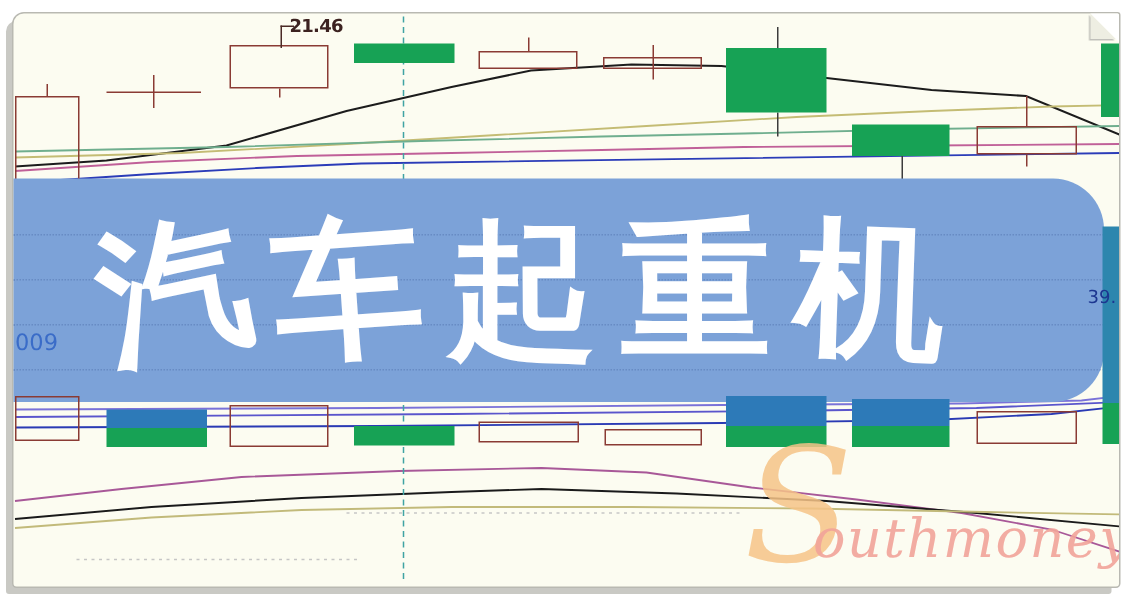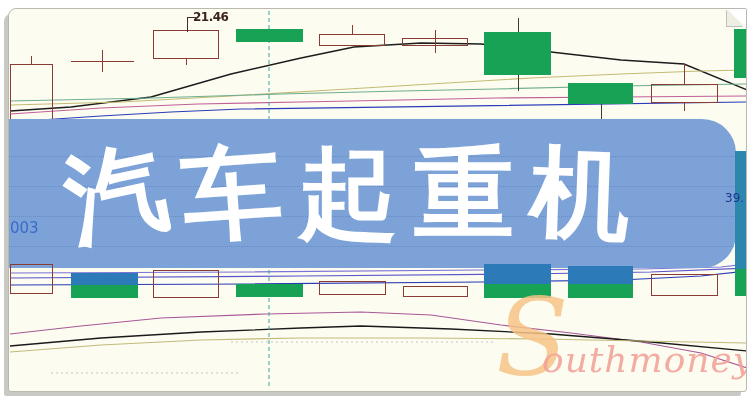--- a/index.html
+++ b/index.html
@@ -100,21 +100,21 @@
         <div style="position: absolute; left: 310px; top: 272px; width: 67px; height: 14px; border: 1px solid rgb(138, 59, 52); box-sizing: border-box;"></div>
         <div style="position: absolute; left: 394px; top: 277px; width: 65px; height: 11px; border: 1px solid rgb(138, 59, 52); box-sizing: border-box;"></div>
         <div style="position: absolute; left: 475px; top: 255px; width: 67px; height: 34px; background: linear-gradient(rgb(45, 122, 184) 0px, rgb(45, 122, 184) 20px, rgb(23, 162, 85) 20px);"></div>
         <div style="position: absolute; left: 559px; top: 257px; width: 65px; height: 32px; background: linear-gradient(rgb(45, 122, 184) 0px, rgb(45, 122, 184) 18px, rgb(23, 162, 85) 18px);"></div>
         <div style="position: absolute; left: 642px; top: 265px; width: 67px; height: 22px; border: 1px solid rgb(138, 59, 52); box-sizing: border-box;"></div>
         <div style="position: absolute; left: 726px; top: 142px; width: 14px; height: 145px; background: linear-gradient(rgb(45, 134, 174) 0px, rgb(45, 134, 174) 118px, rgb(23, 162, 85) 118px);"></div>
       </div>
 
     <div class="price-leader"></div>
     <div class="lbl lbl-price">21.46</div>
-    <div class="lbl lbl-004">003</div>
+    <div class="lbl lbl-004">009</div>
     <div class="lbl lbl-39">39.</div>
 
     <div class="wm wm-s">S</div>
     <div class="wm wm-en">outhmoney.com</div>
 
     <div class="fold-flap"></div>
     <div class="fold-cover"></div>
   </div>
 </div>
 

